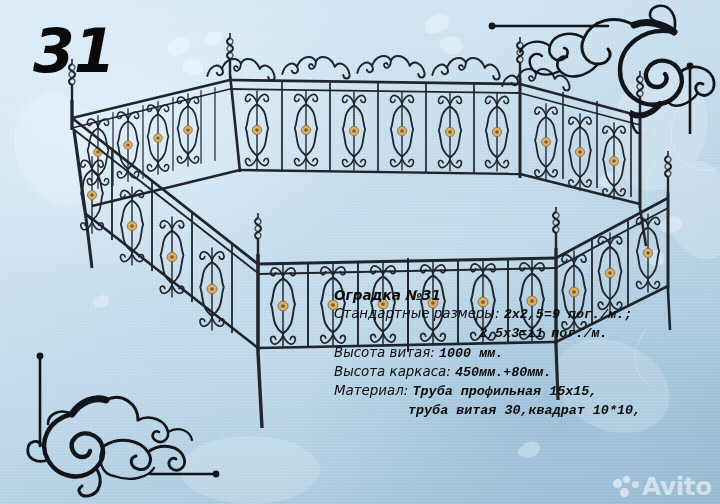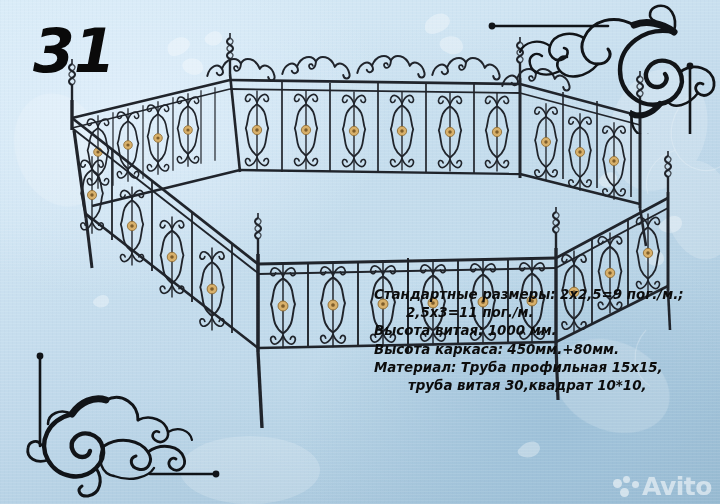--- a/index.html
+++ b/index.html
@@ -37,23 +37,23 @@
   #orn-bl{position:absolute;left:-2px;bottom:-4px;}
 
   .spec{
     position:absolute;left:334px;top:286px;width:376px;
     color:#0c0c0c;
     font-family:"DejaVu Sans","Liberation Sans",sans-serif;
     font-size:13.4px;line-height:18.2px;
   }
   .spec .line{white-space:nowrap;}
   .spec .hdr{font-weight:bold;font-style:italic;font-size:13.6px;margin-bottom:1px;}
-  .spec .lbl{font-style:italic;font-weight:bold;padding-left:40px;}
-  .spec .val{font-style:italic;font-weight:bold;}
-  .spec .ind1{padding-left:72px;}
+  .spec .lbl{font-style:italic;font-weight:normal;}
+  .spec .val{font-style:italic;font-weight:bold;font-family:Liberation Mono, monospace;}
+  .spec .ind1{padding-left:120px;margin-left:25px;}
   .spec .ind2{padding-left:74px;}
 
   #avito{
     position:absolute;right:8px;bottom:5px;display:flex;align-items:center;
     opacity:.55;
   }
   #avito .dots{position:relative;width:27px;height:22px;margin-right:2px;}
   #avito .dots i{position:absolute;border-radius:50%;background:#ffffff;display:block;}
   #avito .w{
     font-family:"DejaVu Sans","Liberation Sans",sans-serif;
@@ -416,20 +416,21 @@
       <path d="M106 98 C122 88 142 92 150 104 C156 113 150 124 140 121 C132 119 131 110 138 108" stroke-width="3"></path>
       <path d="M150 104 C164 94 182 98 186 110 C189 119 180 126 173 120 C168 115 173 108 178 111" stroke-width="2.8"></path>
       <path d="M140 72 C152 66 168 72 170 84 C171 92 163 97 157 92 C152 88 156 81 161 84" stroke-width="2.6"></path>
       <path d="M106 98 C98 112 104 126 116 128" stroke-width="2.4"></path>
       <path d="M116 128 C132 134 150 130 156 120" stroke-width="2.4"></path>
       <path d="M170 84 C180 78 192 82 194 92" stroke-width="2.2"></path>
     </g>
   </svg>
 
   <div class="spec">
+    <div class="line hdr">Оградка №31</div>
 
     <div class="line">
       <span class="lbl">Стандартные размеры:</span>
       <span class="val">2х2,5=9 пог./м.;</span>
     </div>
     <div class="line ind1">
       <span class="val">2,5х3=11 пог./м.</span>
     </div>
 
     <div class="line">

